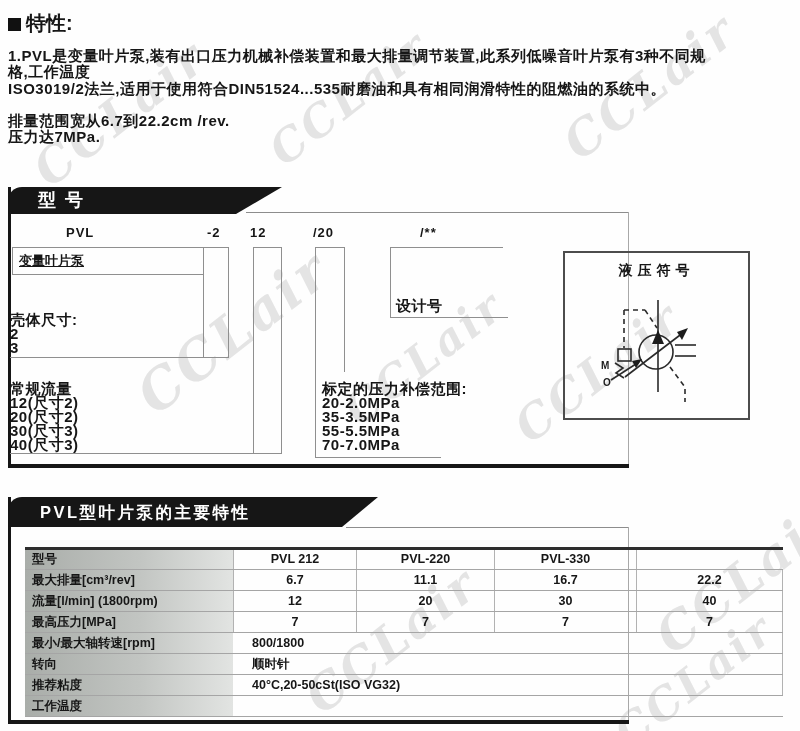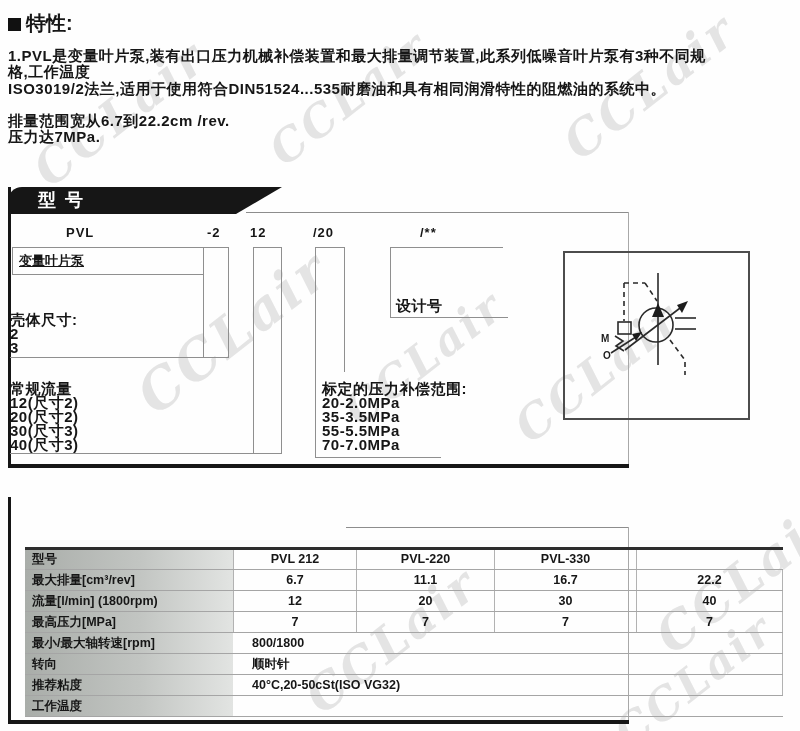--- a/index.html
+++ b/index.html
@@ -121,20 +121,21 @@
       <div>55-5.5MPa</div>
       <div>70-7.0MPa</div>
     </div>
 
     <div class="ln" style="left:382px;top:62px;width:113px;height:1px"></div>
     <div class="ln" style="left:382px;top:62px;width:1px;height:70px"></div>
     <div class="ln" style="left:382px;top:132px;width:118px;height:1px"></div>
     <div class="dlabel" style="left:388px;top:114px">设计号</div>
 
     <div class="symbox">
+      <div class="symtitle">液压符号</div>
       <svg width="183" height="128" viewBox="0 0 183 128" style="display:block" fill="none" stroke="#2a2a2a" stroke-width="1.6">
         <line x1="93" y1="20" x2="93" y2="112"></line>
         <circle cx="91" cy="72" r="17"></circle>
         <polygon points="93,50 87,64 99,64" fill="#1c1c1c" stroke="none"></polygon>
         <line x1="60" y1="97" x2="119" y2="52"></line>
         <polygon points="123,48 112,52 117,60" fill="#1c1c1c" stroke="none"></polygon>
         <line x1="110" y1="65" x2="131" y2="65"></line>
         <line x1="110" y1="76" x2="131" y2="76"></line>
         <line x1="59" y1="30" x2="59" y2="68" stroke-dasharray="5,4"></line>
         <line x1="59" y1="30" x2="80" y2="30" stroke-dasharray="5,4"></line>
@@ -144,20 +145,21 @@
         <line x1="46" y1="100" x2="74" y2="82"></line>
         <polygon points="77,79 67,81 71,88" fill="#1c1c1c" stroke="none"></polygon>
         <polyline points="105,87 120,107 120,122" stroke-dasharray="5,4"></polyline>
         <text x="36" y="89" font-size="10" fill="#1c1c1c" stroke="none" font-weight="bold">M</text>
         <text x="38" y="106" font-size="10" fill="#1c1c1c" stroke="none" font-weight="bold">O</text>
       </svg>
     </div>
   </div>
 
   <div class="sec sec2">
+    <div class="banner banner2" style="width:302px;padding-left:32px;font-size:16.5px;letter-spacing:2.5px">PVL型叶片泵的主要特性</div>
     <div class="topline" style="left:338px;top:30px"></div>
     <div class="edge-l" style="top:0"></div>
     <div class="edge-b"></div>
     <div class="edge-r" style="top:30px;bottom:4px"></div>
 
     <div class="tbl">
       <div class="trow hd">
         <div class="tl">型号</div>
         <div class="tc c1">PVL 212</div>
         <div class="tc c2">PVL-220</div>

